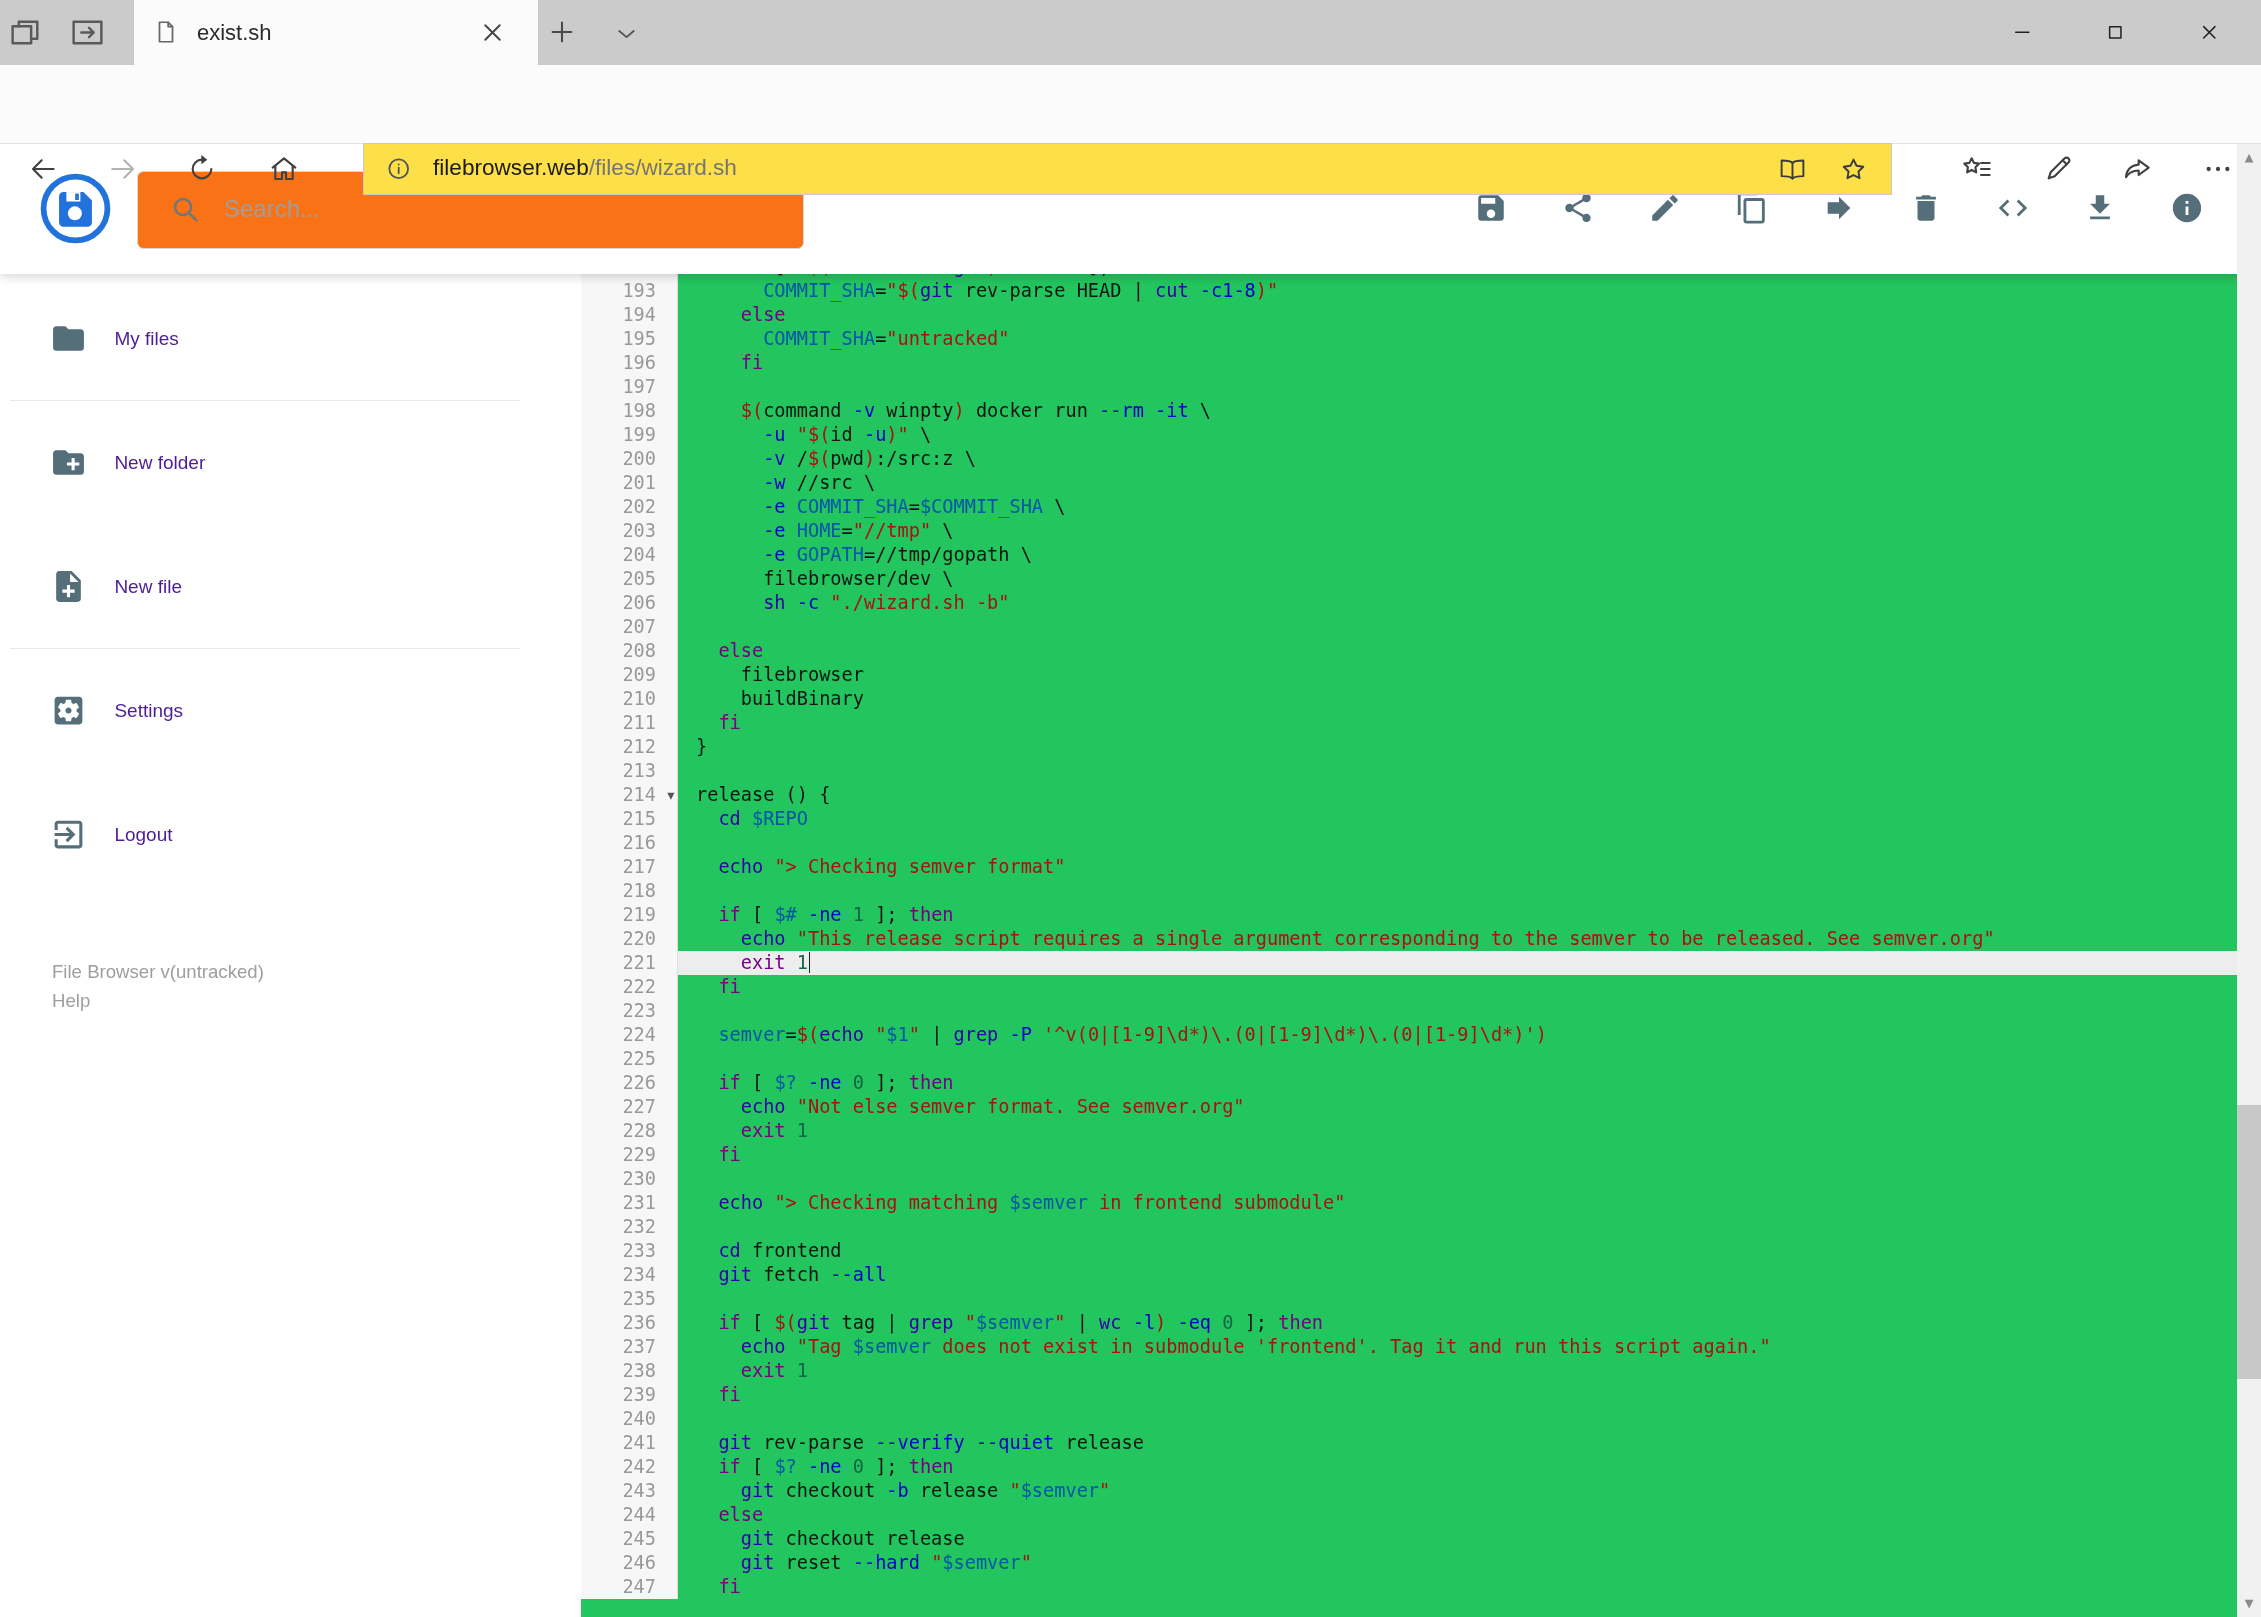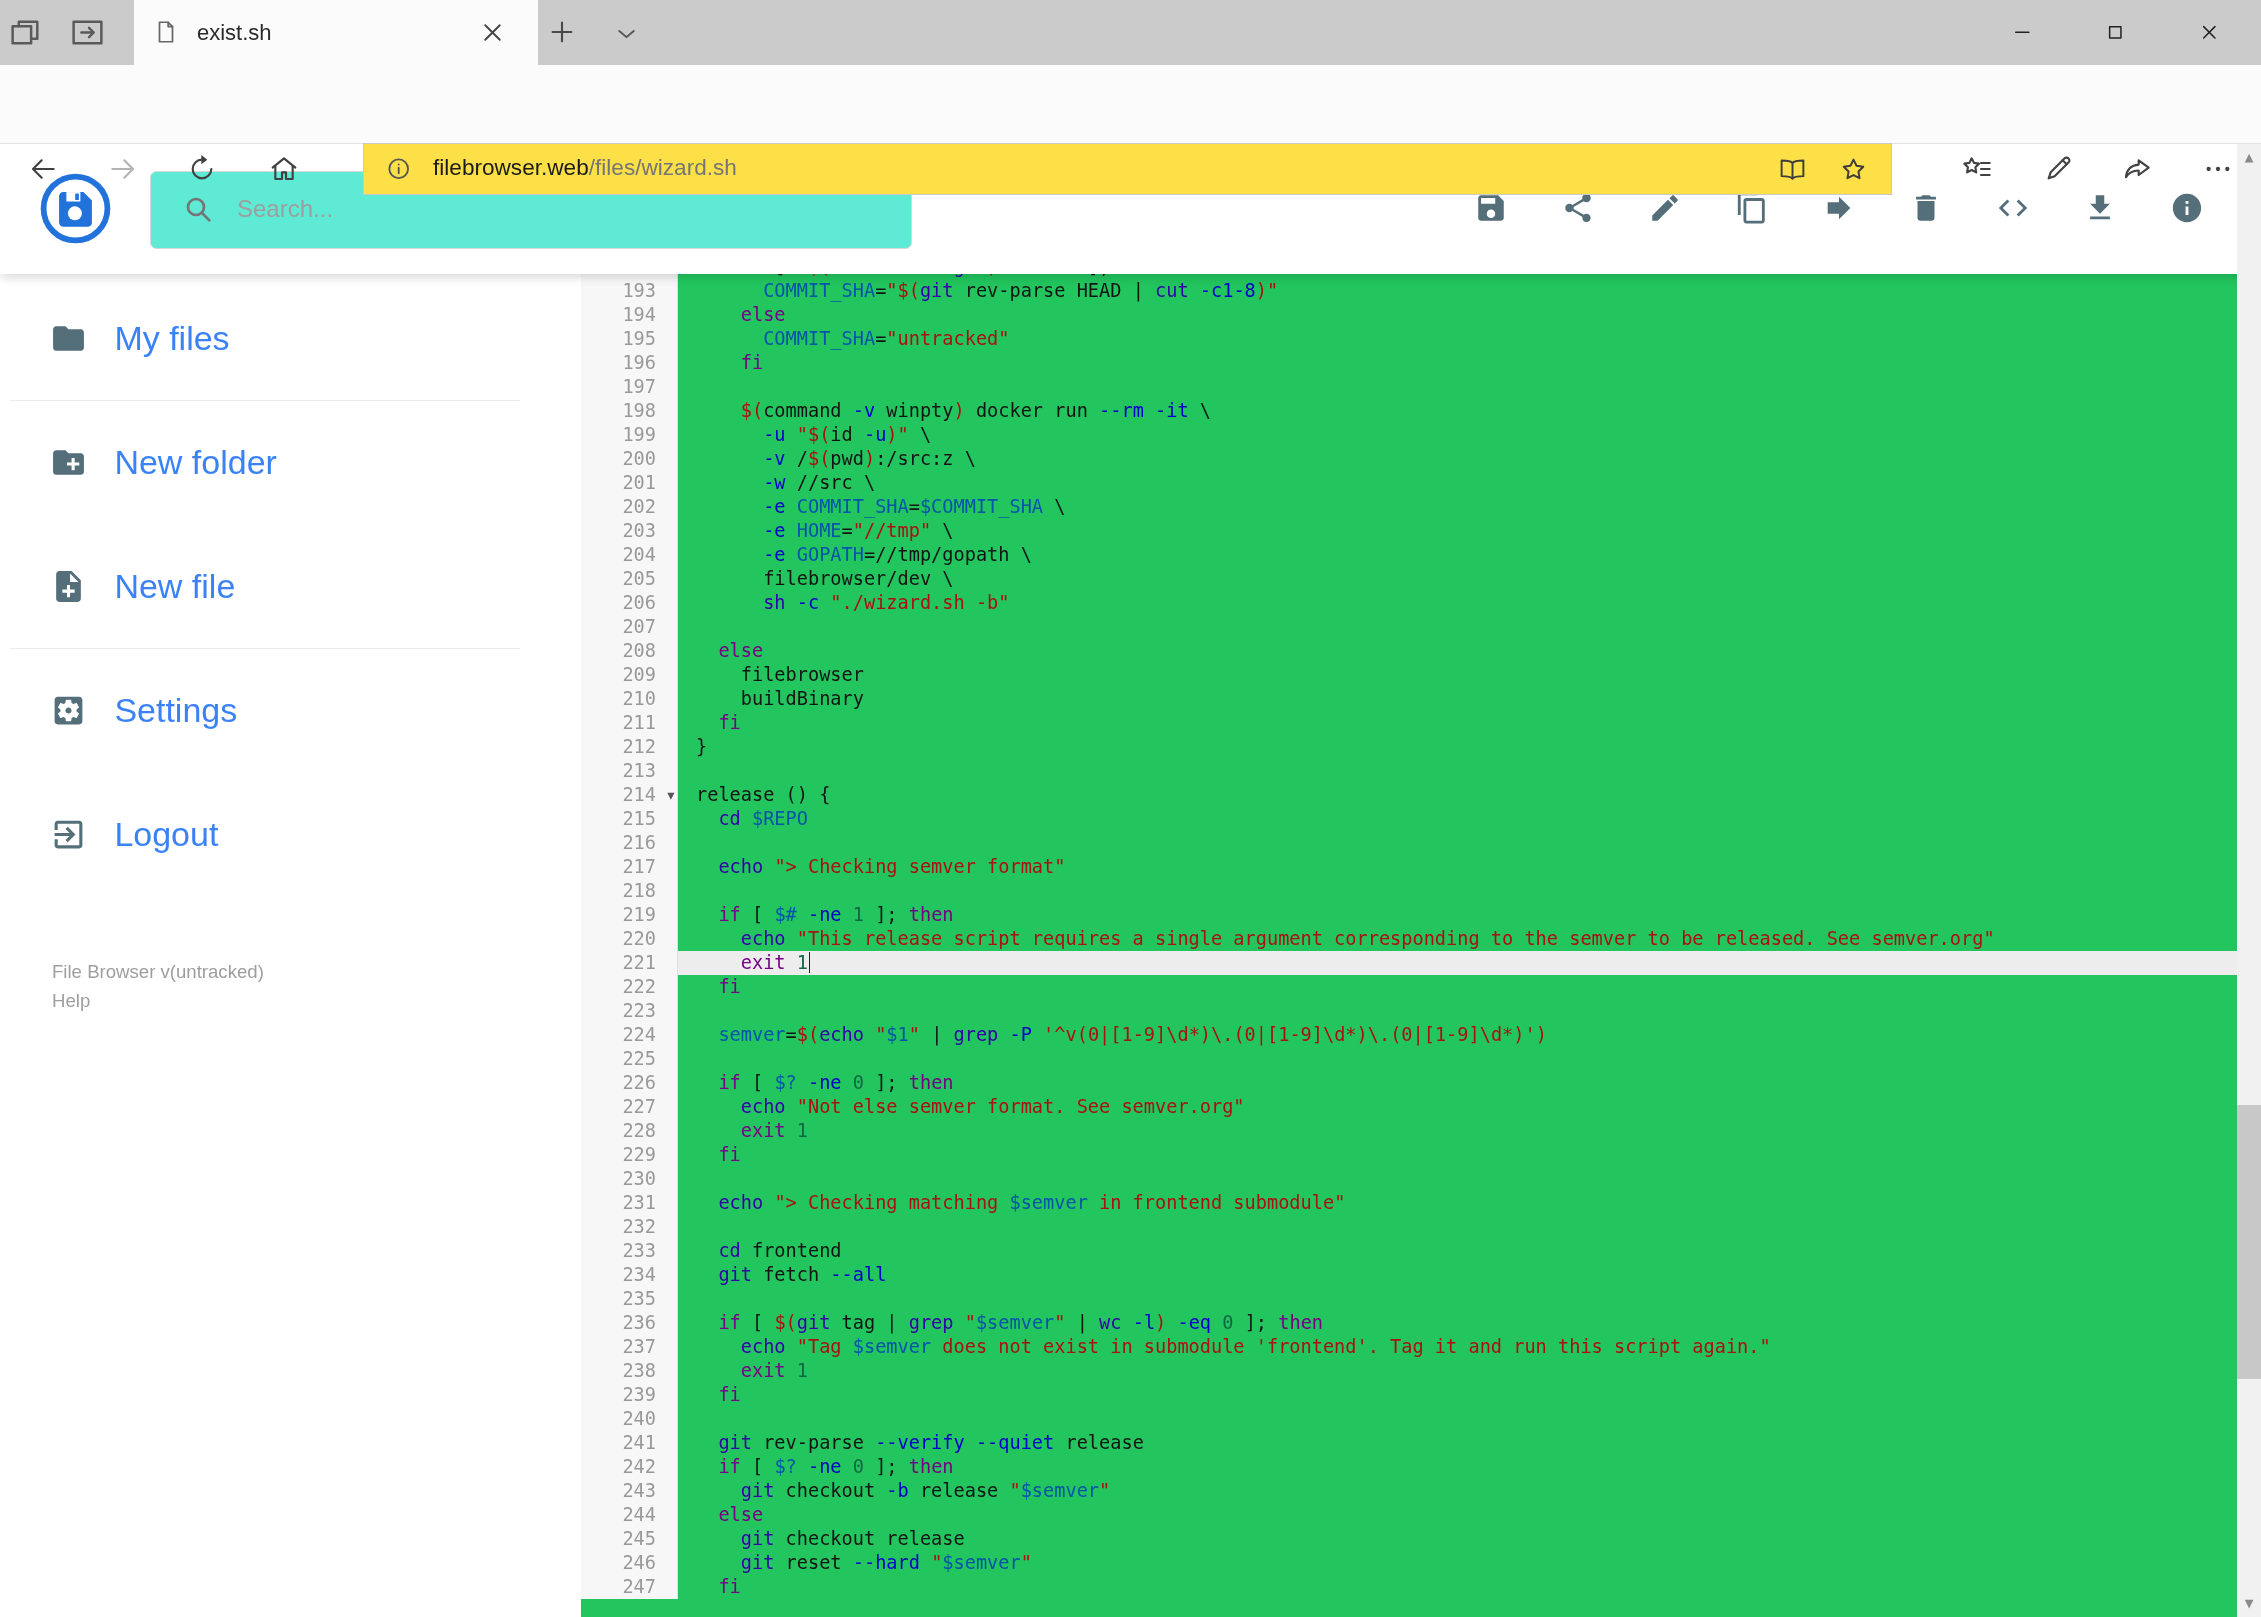--- a/index.html
+++ b/index.html
@@ -29,32 +29,32 @@
   .urlbox{position:absolute;left:363px;top:78px;width:1529px;height:52px;background:#fde047;border:1.6px solid #c9c9c9}
   .urlbox .site-info{position:absolute;left:21px;top:11.3px;color:#555}
   .urltext{position:absolute;left:69px;top:0;line-height:48px;font-size:22.6px;color:#1b1b1b;white-space:nowrap}
   .urltext .path{color:#757575}
   .urlbox .rv{position:absolute;right:84px;top:10.5px;color:#3c3c3c}
   .urlbox .star{position:absolute;right:22.6px;top:10.5px;color:#3c3c3c}
 
   
   .appheader{position:absolute;left:0;top:144px;width:2261px;height:130px;background:#fff;box-shadow:0 3.2px 9.7px rgba(0,0,0,.16);z-index:3}
   .logo{position:absolute;left:39px;top:28px}
-  .searchbox{position:absolute;left:150px;top:27px;width:762px;height:78px;background:#5eead4;border:1.6px solid #d7d7d7;border-radius:6.5px}
+  .searchbox{position:absolute;left:137px;top:27px;width:667px;height:78px;background:#f97316;border:1.6px solid #d7d7d7;border-radius:6.5px}
   .searchbox .mag{position:absolute;left:31px;top:21px;color:#757575}
   .searchbox input{position:absolute;left:86px;top:0;width:678px;height:74px;border:none;outline:none;background:transparent;font-size:24px;color:#333;font-family:"Liberation Sans",sans-serif}
   .searchbox input::placeholder{color:#9e9e9e}
   .actions{position:absolute;right:57px;top:0;height:100%;display:flex;align-items:center;gap:53px}
   .hbtn{color:var(--icon,#546e7a)}
 
   
   .sidebar{position:absolute;left:0;top:274px;width:581px;bottom:0;background:#fff;z-index:1}
   .sb-nav{padding-top:17px}
   .sb-item{height:95px;display:flex;align-items:center;gap:27.4px;padding-left:50px;color:var(--icon,#546e7a)}
-  .sb-label{font-size:34px;color:#3b82f6}
+  .sb-label{font-size:19px;color:#4c1d95}
   .sb-spacer{height:29px;position:relative}
   .sb-spacer.line::after{content:"";position:absolute;left:9.7px;right:61px;top:13.7px;height:0.8px;background:#e9e9e9}
   .sb-footer{position:absolute;left:52px;top:683px;font-size:18.6px;color:#9e9e9e;line-height:29px}
   .sb-footer a{color:#9e9e9e;text-decoration:none;display:block}
 
   
   .editor{position:absolute;left:581px;top:274px;right:24px;bottom:0;overflow:hidden;background:#22c55e;z-index:1;
           font-family:"DejaVu Sans Mono","Liberation Mono",monospace;font-size:18.6px;line-height:24px}
   .code-scroll{position:absolute;top:-19.4px;left:0;right:0}
   .code-row{display:flex;height:24px}

